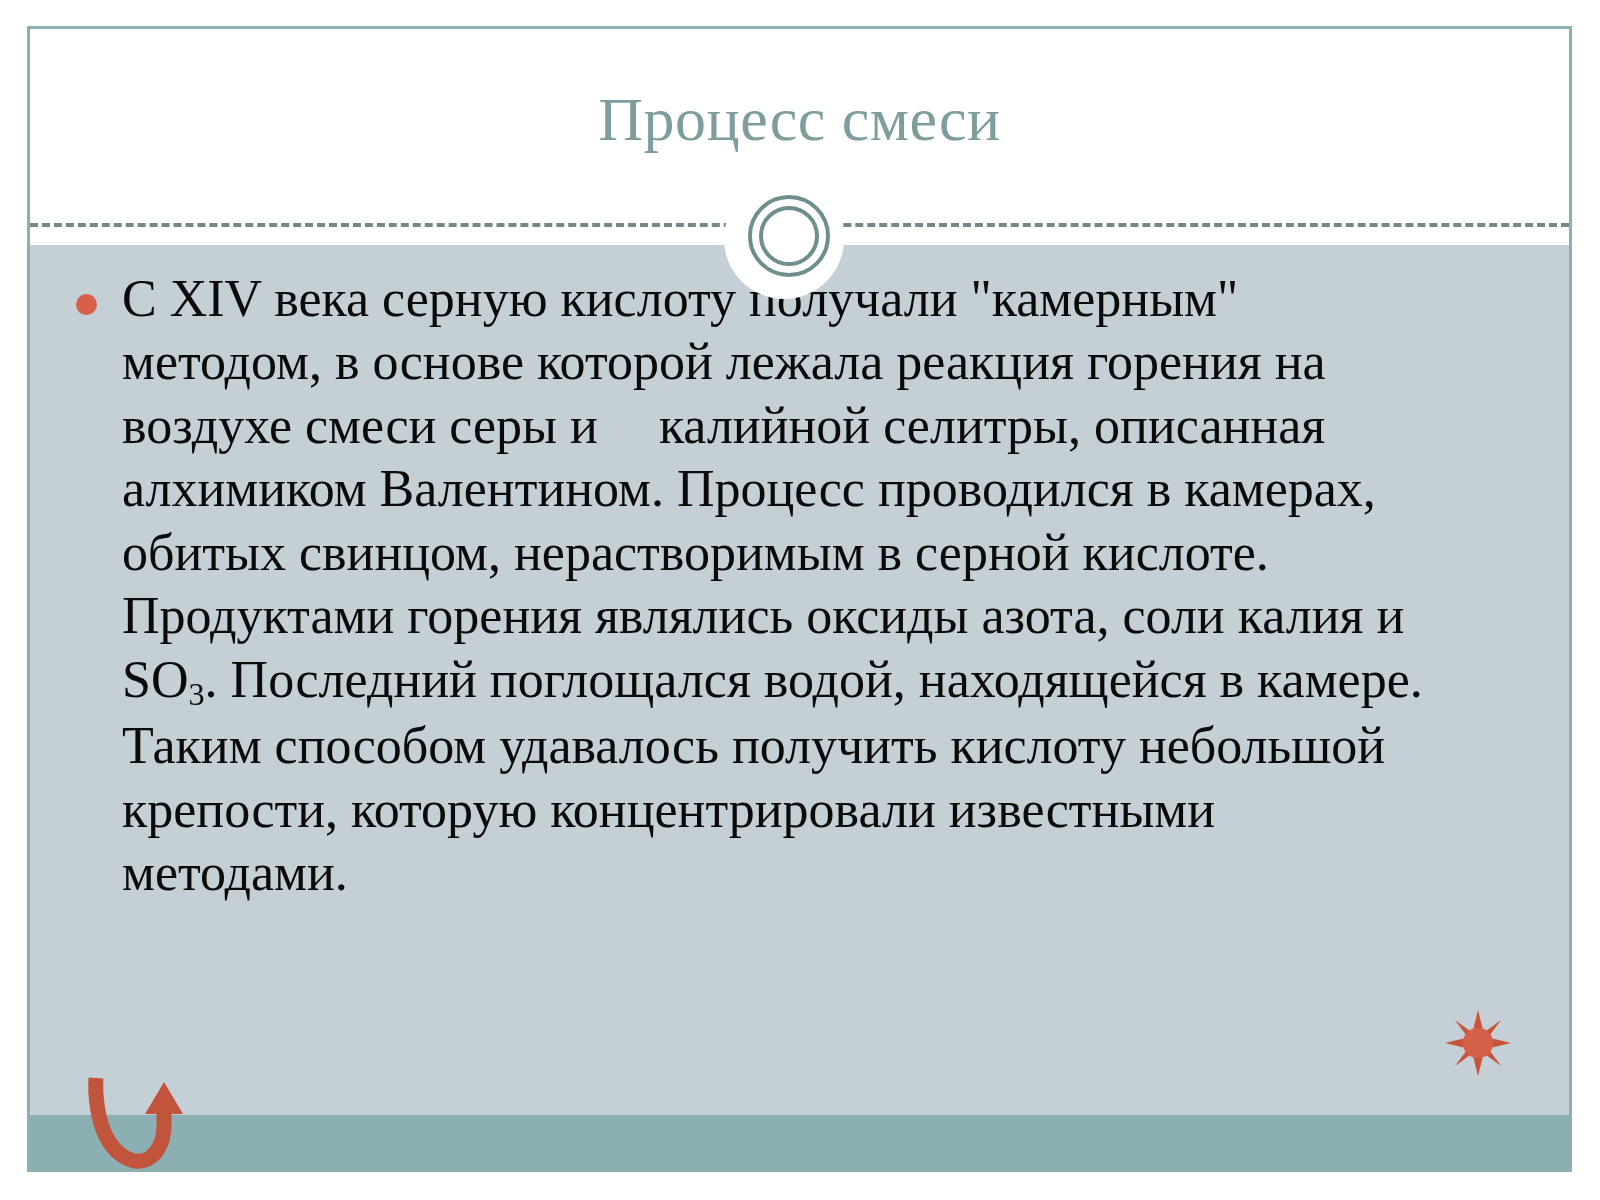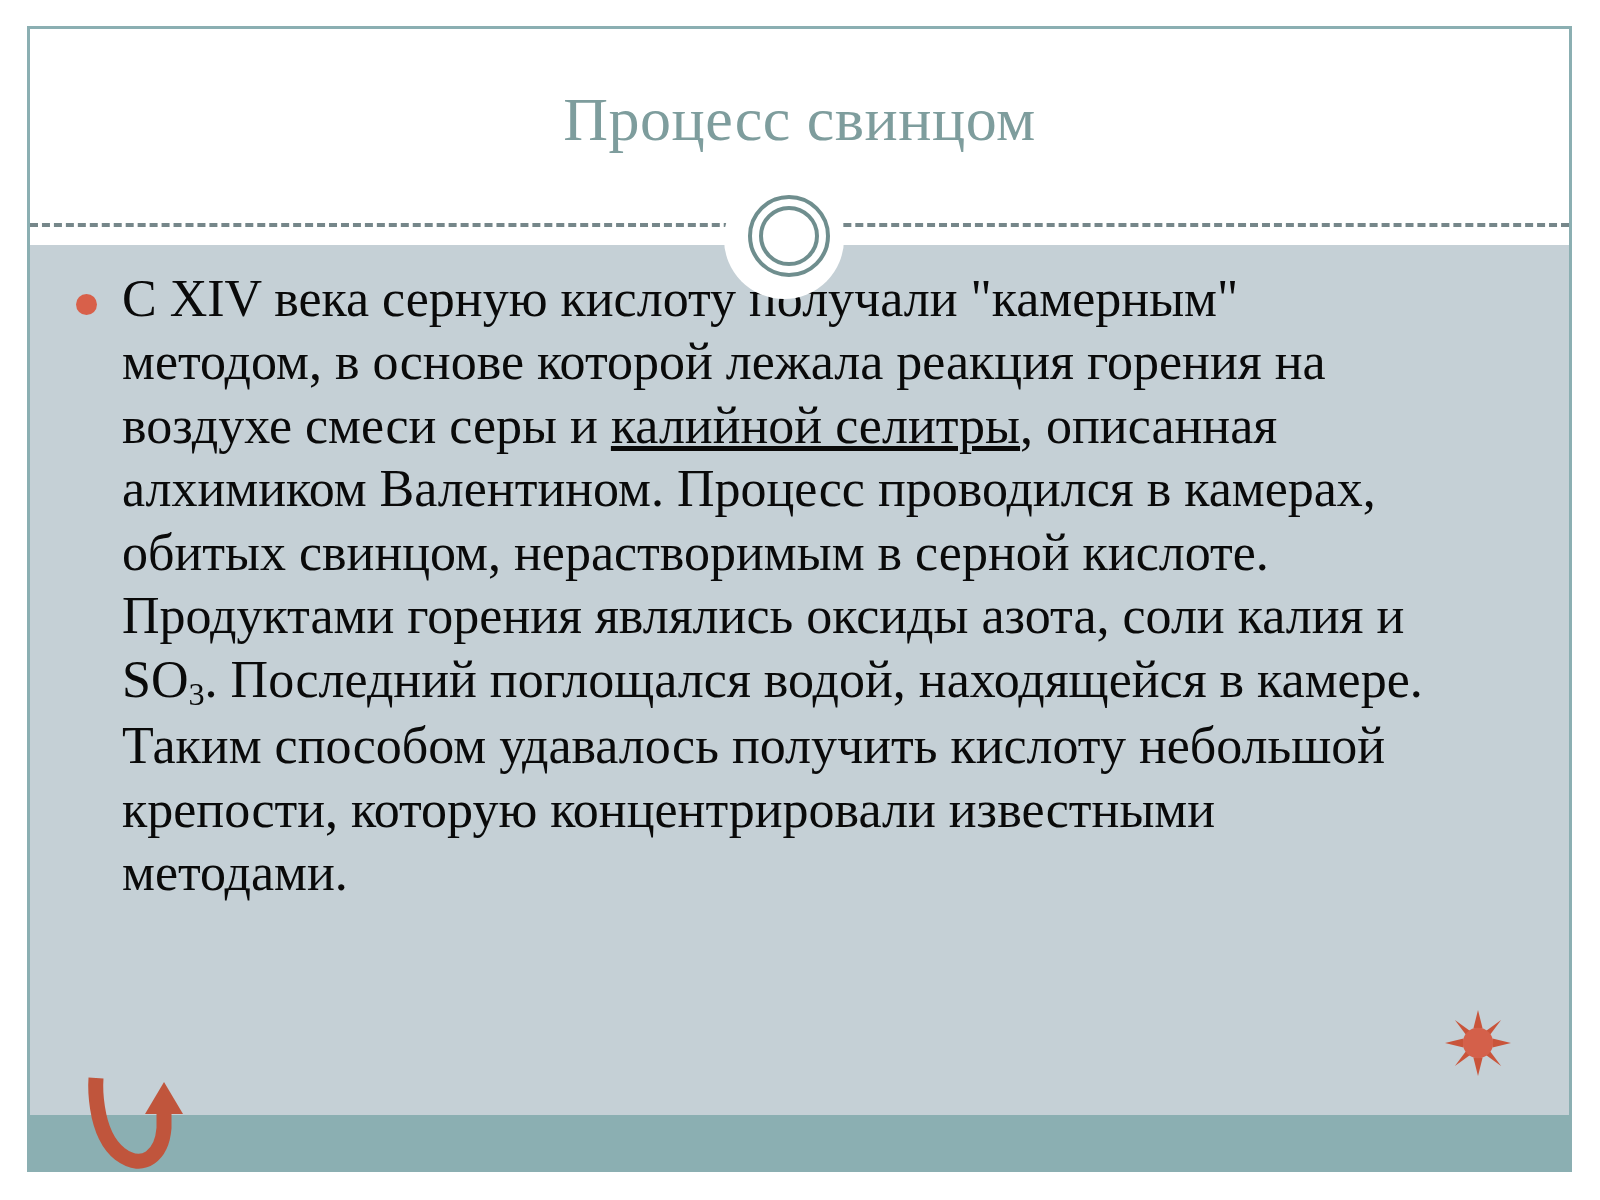--- a/index.html
+++ b/index.html
@@ -135,22 +135,22 @@
   ul.bullets > li .marker {
     position: absolute;
     left: 46px;
     top: 27px;
     width: 21px;
     height: 21px;
     border-radius: 50%;
     background: #D8604A;
   }
   .link-text {
-    text-decoration: underline;
     color: inherit;
+    margin-left: 48px;
   }
   sub {
     font-size: 0.62em;
     vertical-align: -0.26em;
   }
 
   
   .footer-bar {
     position: absolute;
     left: 0;
@@ -179,21 +179,21 @@
     height: 108px;
     z-index: 6;
   }
 </style>
 </head>
 <body>
 
 <div class="slide">
 
   <div class="header">
-    <div class="slide-title">Процесс свинцом</div>
+    <div class="slide-title">Процесс смеси</div>
   </div>
 
   <div class="divider"></div>
 
   <div class="body-panel"></div>
 
   <div class="medallion-notch"></div>
   <div class="medallion"></div>
 
   <div class="content">

